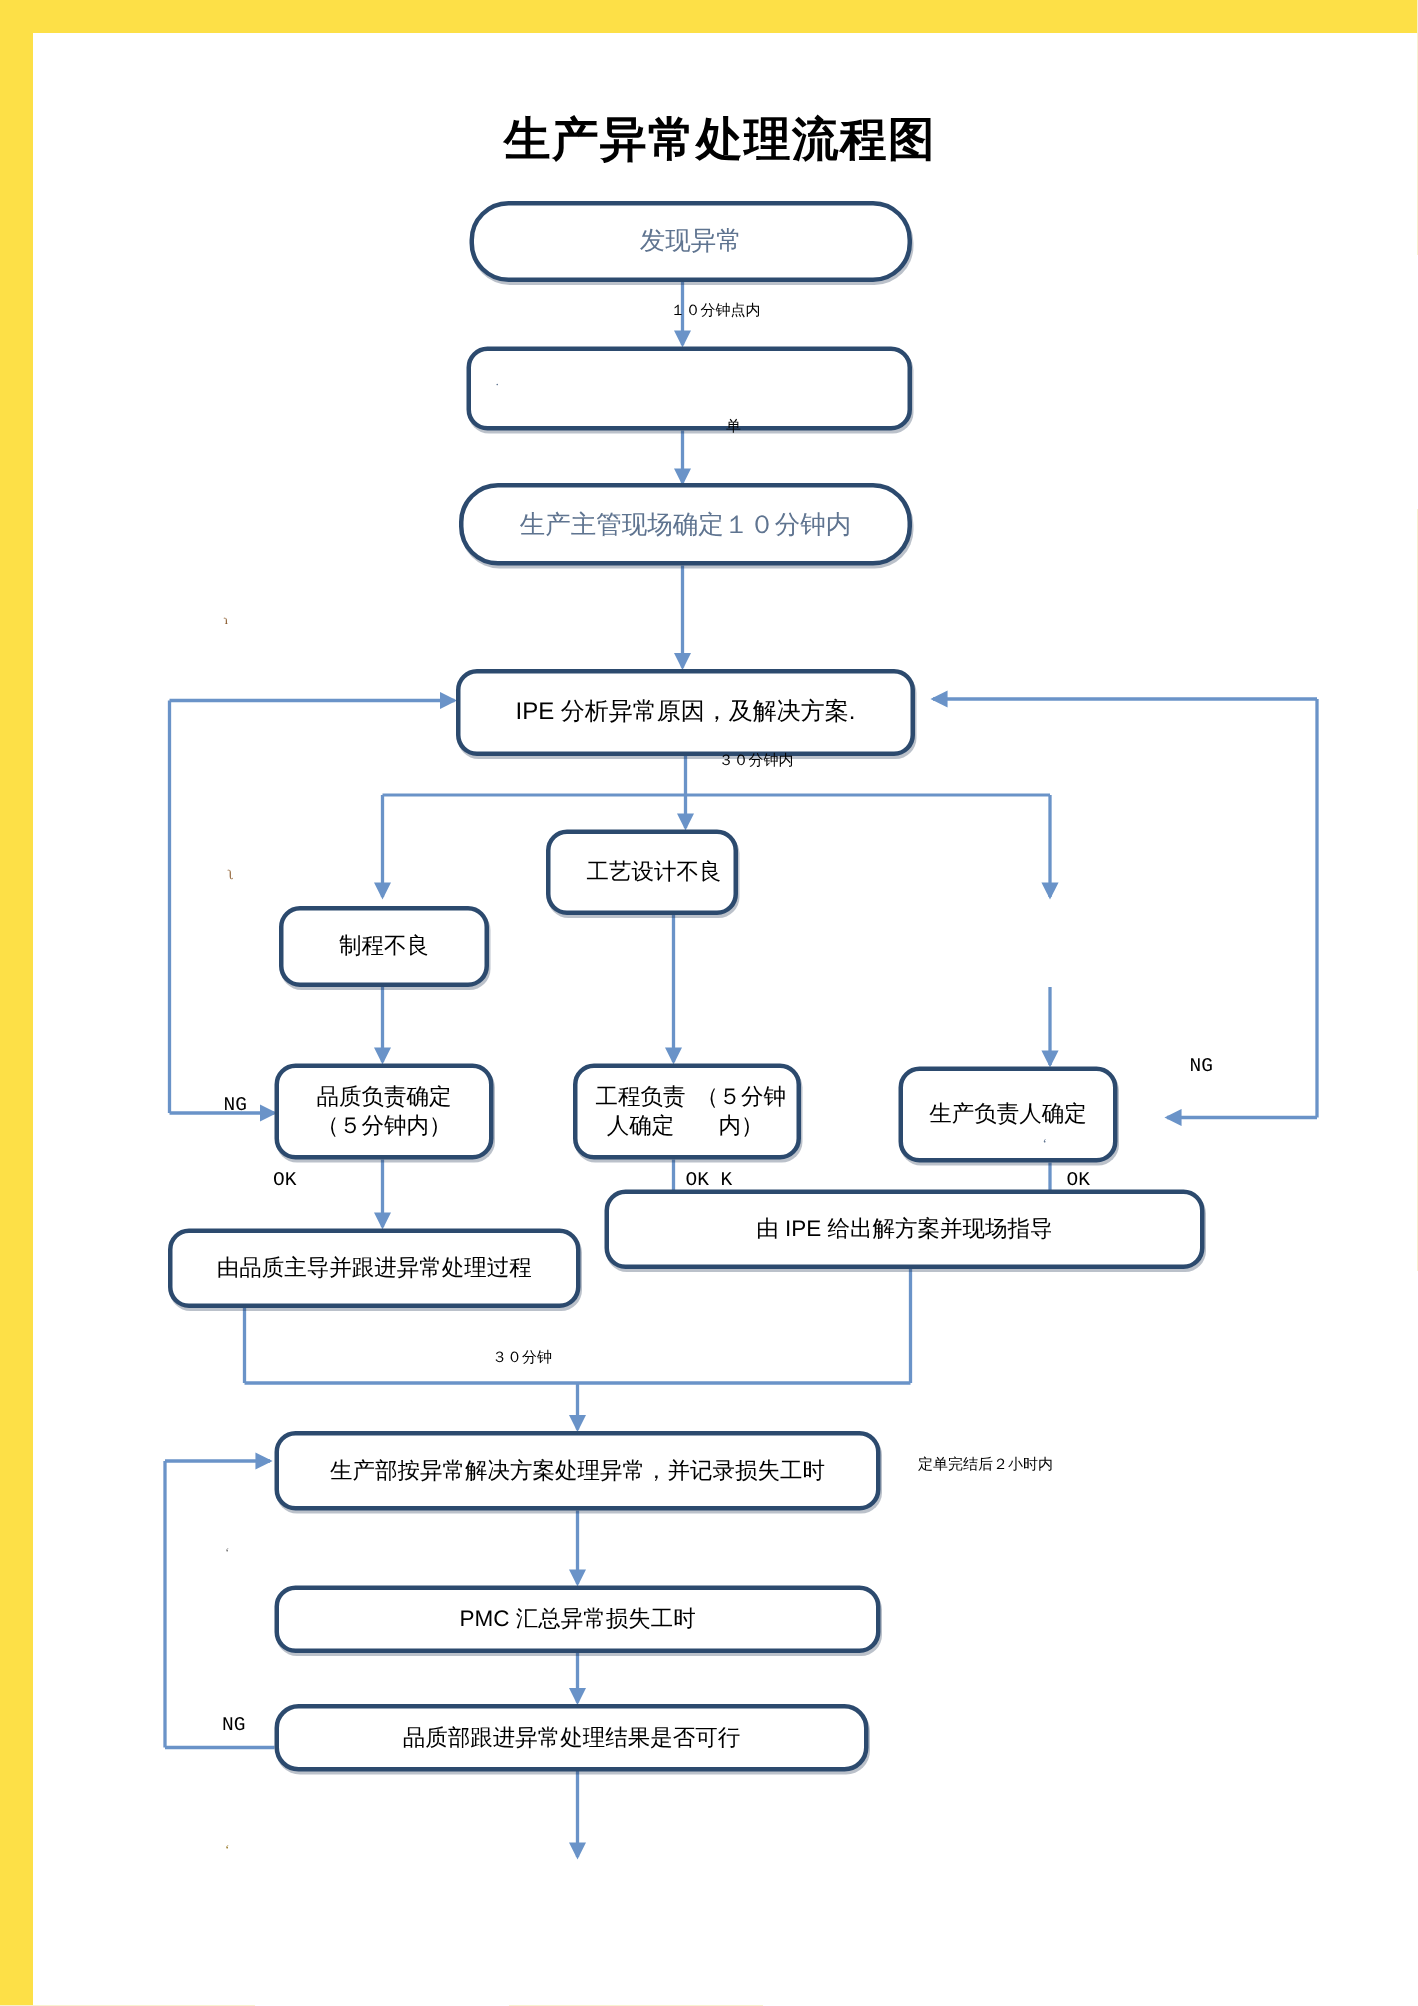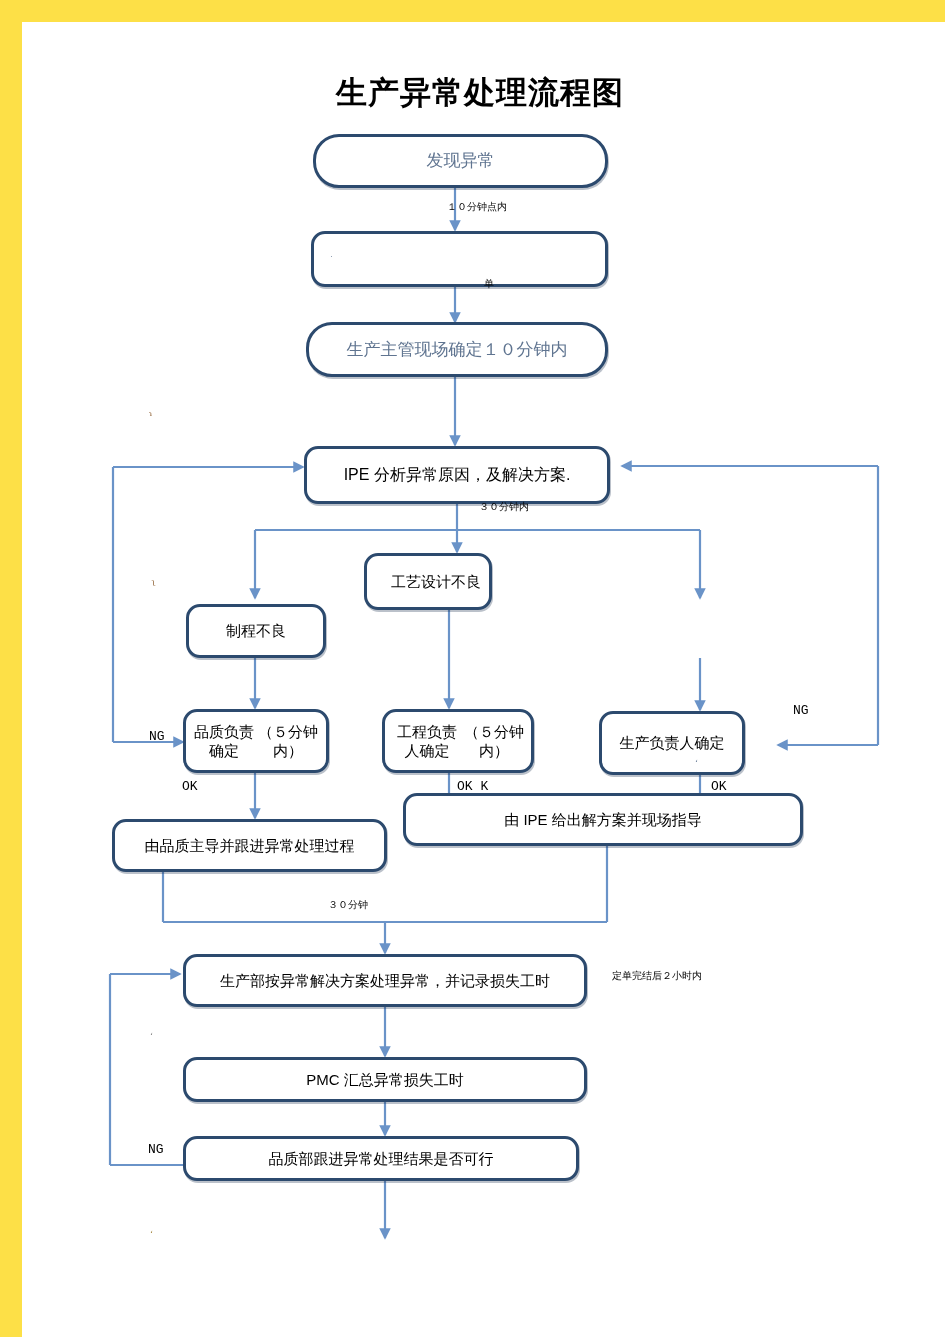--- a/index.html
+++ b/index.html
@@ -166,21 +166,21 @@
 
   <div class="node" style="left:364px; top:553px; width:128px; height:57px;padding-left:22px;">
     <span class="inner">工艺设计不良</span>
   </div>
 
   <div class="node" style="left:186px; top:604px; width:140px; height:54px;">
     <span class="inner">制程不良</span>
   </div>
 
 
-  <div class="node" style="left:183px; top:709px; width:146px; height:64px; flex-direction:row;">
+  <div class="node" style="left:183px; top:709px; width:146px; height:64px; flex-direction:column;">
     <span>品质负责确定</span>
     <span>（５分钟内）</span>
   </div>
 
   <div class="node" style="left:382px; top:709px; width:152px; height:64px; flex-direction:row;">
     <span>工程负责人确定</span>
     <span>（５分钟内）</span>
   </div>
 
   <div class="node" style="left:599px; top:711px; width:146px; height:64px;">
@@ -196,21 +196,21 @@
   </div>
 
   <div class="node" style="left:183px; top:954px; width:404px; height:53px;">
     <span class="inner">生产部按异常解决方案处理异常，并记录损失工时</span>
   </div>
 
   <div class="node" style="left:183px; top:1057px; width:404px; height:45px;">
     <span class="inner">PMC 汇总异常损失工时</span>
   </div>
 
-  <div class="node" style="left:183px; top:1136px; width:396px; height:45px;">
+  <div class="node" style="left:183px; top:1136px; width:396px; height:45px;border-radius:16px;">
     <span class="inner">品质部跟进异常处理结果是否可行</span>
   </div>
 
   <div class="lbl big" style="left:447px; top:200px;">１０分钟点内</div>
 
   <div class="lbl big" style="left:484px; top:277px;">单</div>
 
   <div class="lbl big" style="left:460px; top:500px;padding-left:19px;">３０分钟内</div>
 
   <div class="lbl big" style="left:328px; top:898px;">３０分钟</div>

